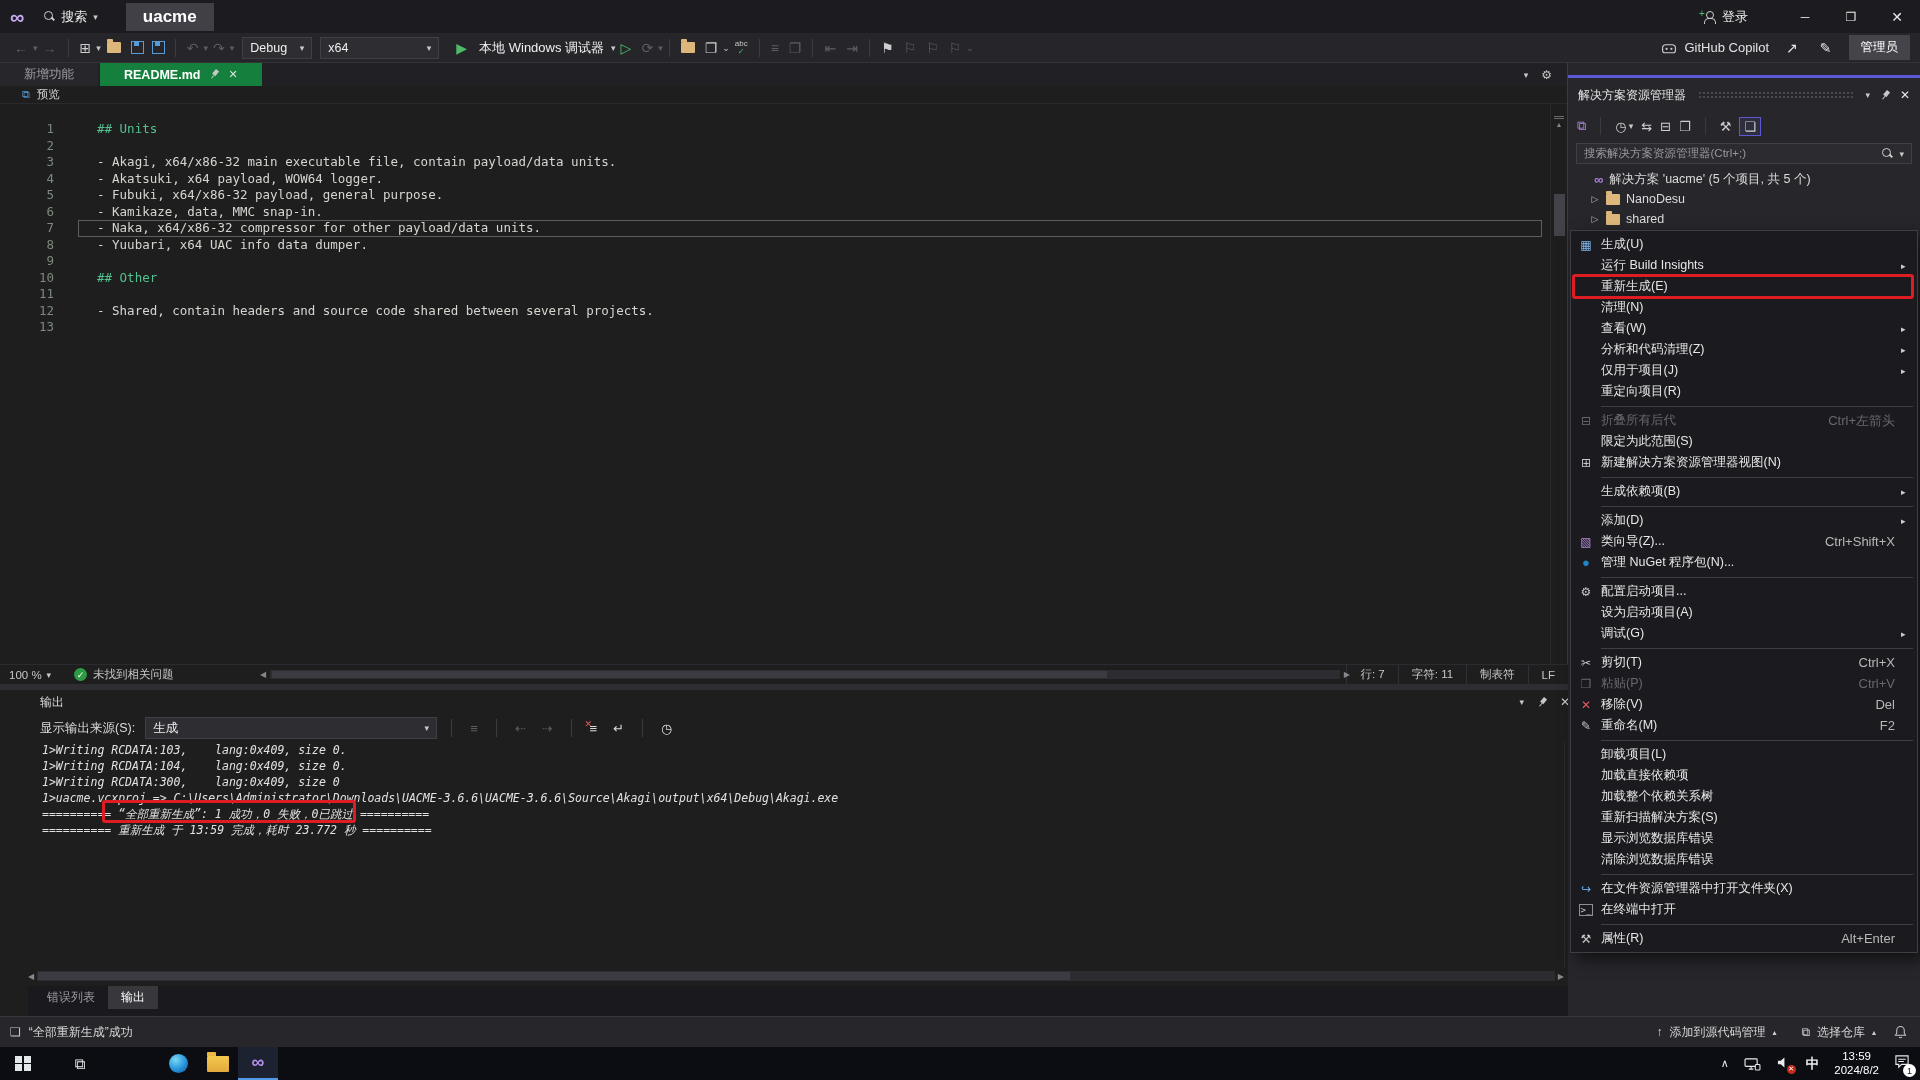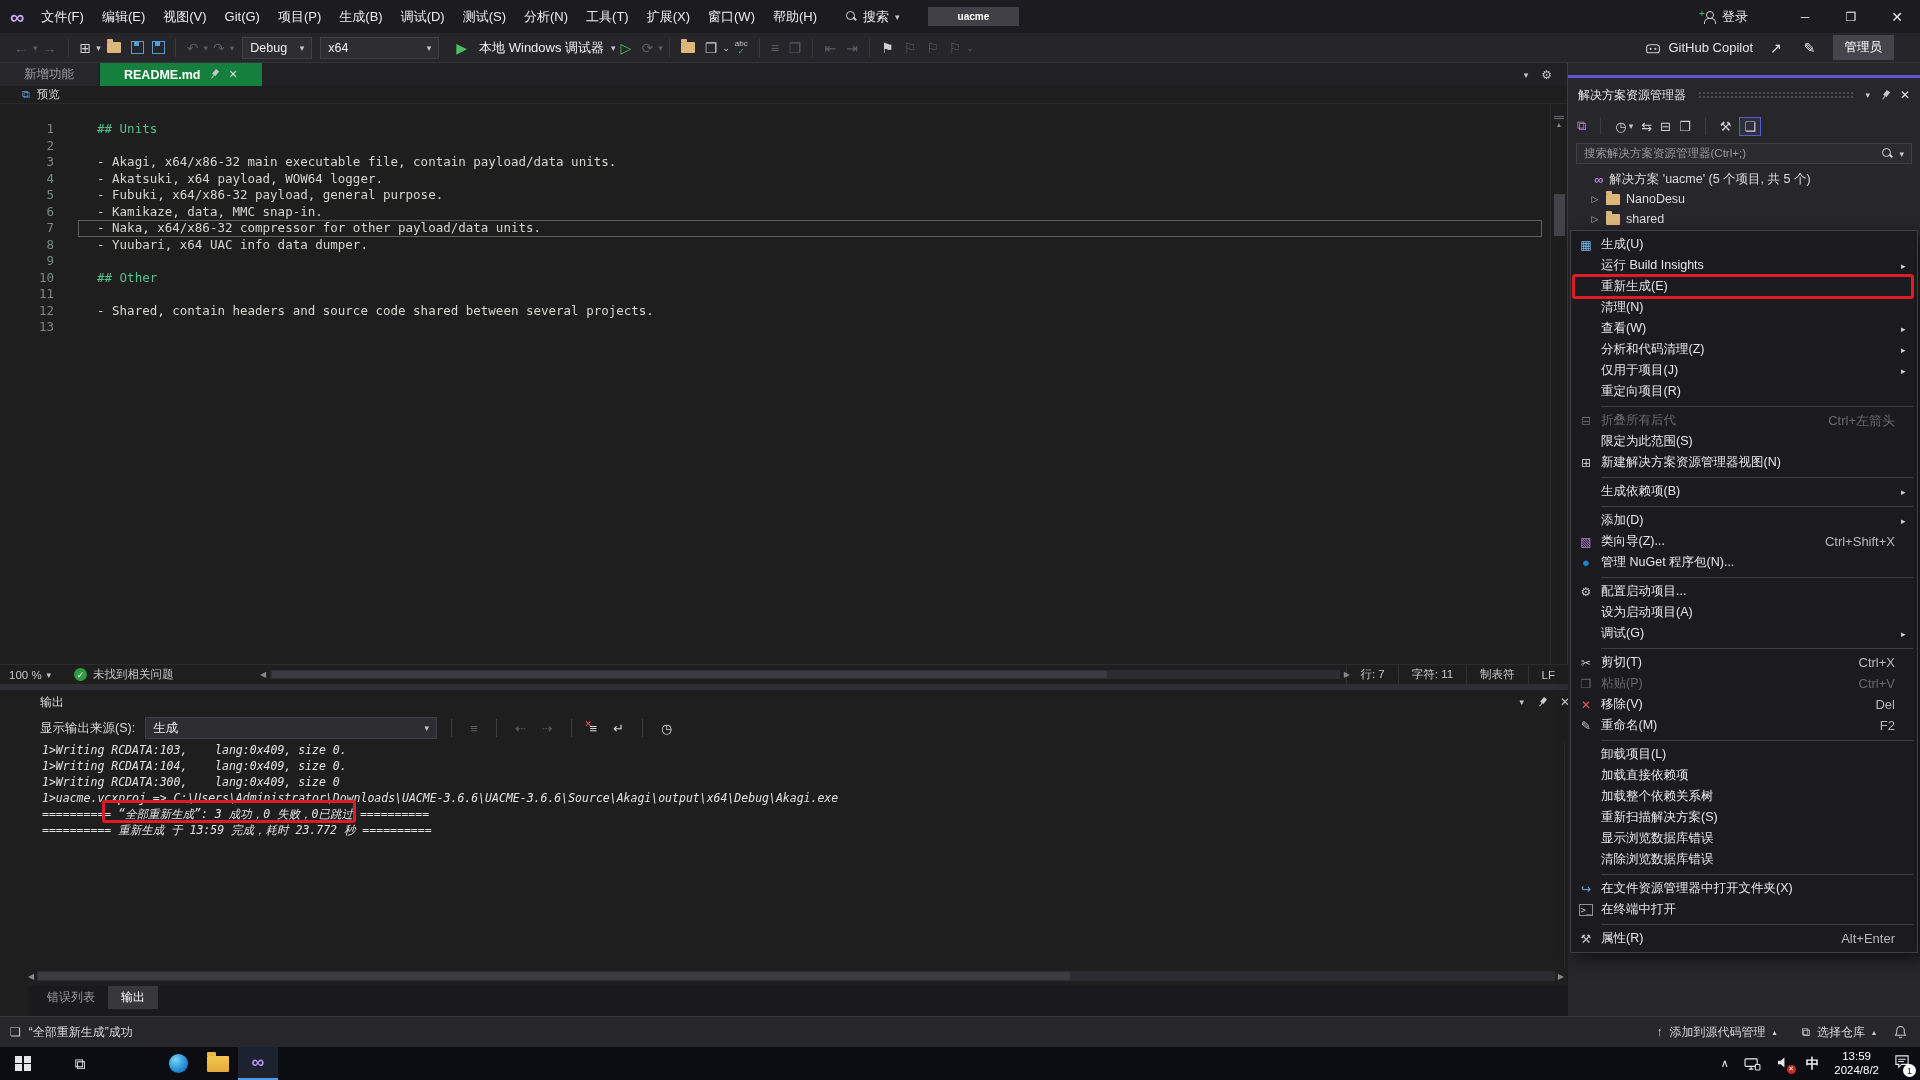--- a/index.html
+++ b/index.html
@@ -7,40 +7,40 @@
   body { font-family:"Liberation Sans","DejaVu Sans",sans-serif; -webkit-font-smoothing:antialiased; }
   .screen { position:relative; width:1920px; height:1080px; overflow:hidden; background:#1e1e1e; }
 
   
   .titlebar { position:absolute; left:0; top:0; width:1920px; height:33px; background:#1c1c20; display:flex; align-items:center; }
   .vs-logo { margin-left:10px; font-size:20px; font-weight:bold; color:#c9aaf0; line-height:20px; }
   .menubar { display:flex; margin-left:8px; }
   .menu-item { padding:0 9px; font-size:13px; color:#ececec; line-height:33px; cursor:default; }
   .tb-search { margin-left:20px; display:flex; align-items:center; gap:6px; color:#ececec; font-size:13px; }
   .caret { font-size:9px; color:#c8c8c8; }
-  .sol-chip { margin-left:28px; background:#404046; color:#ffffff; font-weight:bold; font-size:10px; padding:4px 30px; }
+  .sol-chip { margin-left:28px; background:#404046; color:#ffffff; font-weight:bold; font-size:17px; padding:4px 17px; }
   .tb-right { margin-left:auto; display:flex; align-items:center; }
   .signin { display:flex; align-items:center; gap:7px; color:#ececec; font-size:13px; margin-right:34px; }
   .win-btn { width:46px; height:33px; display:grid; place-items:center; color:#e8e8e8; font-size:12px; }
   .win-btn.close { font-size:14px; }
 
   
   .toolbar { position:absolute; left:0; top:33px; width:1920px; height:30px; background:#25252a; border-bottom:1px solid #333338; display:flex; align-items:center; color:#cfcfcf; }
   .ti { font-size:14px; margin:0 5px; }
   .dim { color:#5d5d63; }
   .grn { color:#4dbb67; }
   .blu { color:#569cd6; }
   .tsep { width:1px; height:18px; background:#3a3a3f; margin:0 6px; }
   .combo { height:22px; background:#2d2d32; border:1px solid #3f3f46; display:flex; align-items:center; padding:0 7px; font-size:12.5px; color:#f0f0f0; gap:6px; margin-left:8px; }
   .combo .caret { margin-left:auto; }
   .debug-run { display:flex; align-items:center; gap:7px; margin-left:12px; font-size:13px; color:#f0f0f0; }
   .abc-ico { display:inline-flex; flex-direction:column; align-items:center; line-height:8px; margin:0 5px; }
   .abc-ico .t { font-size:8px; color:#c8c8c8; }
   .abc-ico .c { font-size:8px; color:#4dbb67; }
-  .tb-right2 { margin-left:auto; display:flex; align-items:center; gap:12px; padding-right:26px; font-size:13px; color:#e4e4e4; }
+  .tb-right2 { margin-left:auto; display:flex; align-items:center; gap:12px; padding-right:10px; font-size:13px; color:#e4e4e4; }
   .admin-chip { background:#44444a; color:#fff; padding:4px 12px; font-size:12.5px; }
   .copilot { display:flex; align-items:center; gap:7px; }
 
   
   .mag { position:relative; width:11px; height:11px; display:inline-block; }
   .mag::before { content:''; position:absolute; left:0; top:0; width:7px; height:7px; border:1.5px solid #cfcfcf; border-radius:50%; }
   .mag::after { content:''; position:absolute; left:7px; top:7px; width:4px; height:1.5px; background:#cfcfcf; transform:rotate(45deg); }
   .mag.dark::before { border-color:#4a4a4a; } .mag.dark::after { background:#4a4a4a; }
   .pin-ico { position:relative; width:10px; height:11px; display:inline-block; transform:rotate(40deg); }
   .pin-ico::before { content:''; position:absolute; left:3px; top:0; width:4px; height:6px; background:#c8c8c8; }
@@ -170,35 +170,20 @@
   .noti { position:relative; }
   .badge { position:absolute; right:-6px; bottom:-4px; width:13px; height:13px; border-radius:50%; background:#ffffff; color:#111; font-size:9px; display:grid; place-items:center; }
 </style>
 </head>
 <body>
 
 <div class="screen">
 
   <header class="titlebar">
     <span class="vs-logo">∞</span>
-    <nav class="menubar" id="menubar">
-        <span class="menu-item">文件(F)</span>
-        <span class="menu-item">编辑(E)</span>
-        <span class="menu-item">视图(V)</span>
-        <span class="menu-item">Git(G)</span>
-        <span class="menu-item">项目(P)</span>
-        <span class="menu-item">生成(B)</span>
-        <span class="menu-item">调试(D)</span>
-        <span class="menu-item">测试(S)</span>
-        <span class="menu-item">分析(N)</span>
-        <span class="menu-item">工具(T)</span>
-        <span class="menu-item">扩展(X)</span>
-        <span class="menu-item">窗口(W)</span>
-        <span class="menu-item">帮助(H)</span>
-      </nav>
     <div class="tb-search">
       <span class="mag"></span>
       <span>搜索</span>
       <span class="caret">▾</span>
     </div>
     <div class="sol-chip">uacme</div>
     <div class="tb-right">
       <div class="signin">
         <span class="person">
             <span class="plus-g">+</span>
@@ -411,21 +396,21 @@
       <span class="op-ico">↵</span>
       <span class="tsep"></span>
       <span class="op-ico">◷</span>
     </div>
     <div class="op-content">
       <div id="output-lines">
           <div class="out-line">1&gt;Writing RCDATA:103,    lang:0x409, size 0.</div>
           <div class="out-line">1&gt;Writing RCDATA:104,    lang:0x409, size 0.</div>
           <div class="out-line">1&gt;Writing RCDATA:300,    lang:0x409, size 0</div>
           <div class="out-line">1&gt;uacme.vcxproj =&gt; C:\Users\Administrator\Downloads\UACME-3.6.6\UACME-3.6.6\Source\Akagi\output\x64\Debug\Akagi.exe</div>
-          <div class="out-line">========== “全部重新生成”: 3 成功，0 失败，0已跳过 ==========</div>
+          <div class="out-line">========== “全部重新生成”: 1 成功，0 失败，0已跳过 ==========</div>
           <div class="out-line">========== 重新生成 于 13:59 完成，耗时 23.772 秒 ==========</div>
         </div>
     </div>
     <div class="red-box red-box-output"></div>
     <div class="op-vscroll">
       <span class="sb-arrow">▲</span>
       <div class="op-vthumb"></div>
       <span class="sb-arrow" style="position:absolute;bottom:0;left:0;right:0">▼</span>
     </div>
     <div class="op-hscroll">

